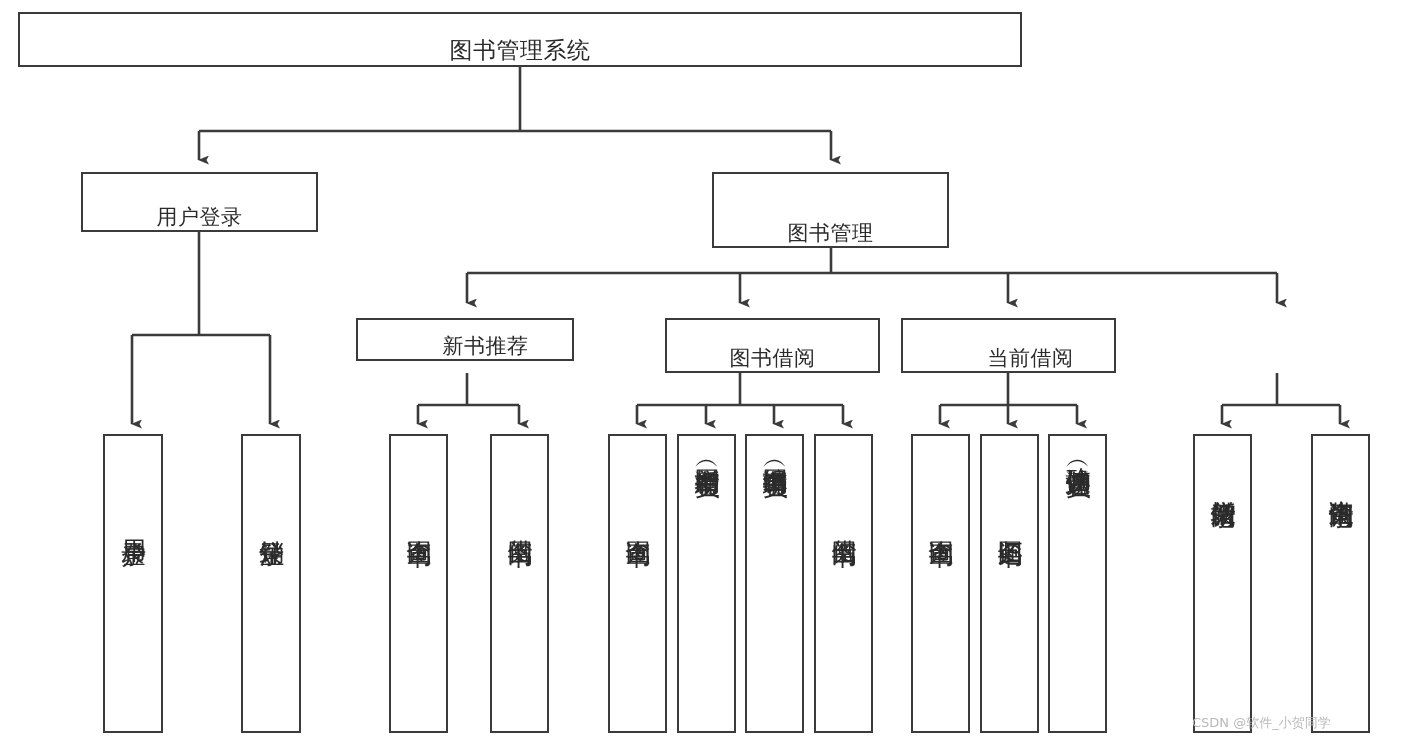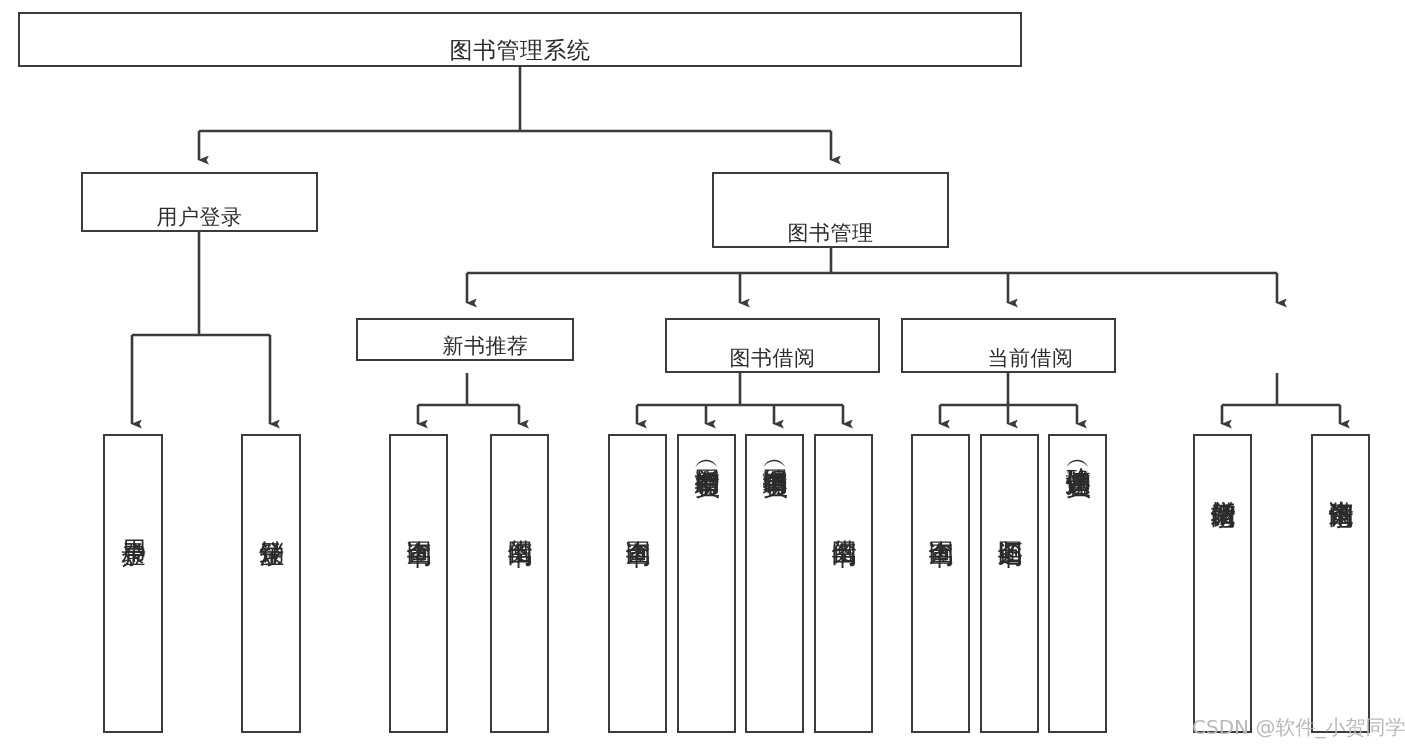--- a/index.html
+++ b/index.html
@@ -61,21 +61,21 @@
   .node.vert.top .label {
     padding-top: 8px;
   }
   #title-node .label {
     font-size: 23px;
   }
   .watermark {
     position: absolute;
     left: 1192px;
     top: 714px;
-    font-size: 20px;
+    font-size: 13px;
     color: #b9b9b9;
     white-space: nowrap;
     font-family: "DejaVu Sans", "Liberation Sans", sans-serif;
   }
 </style>
 </head>
 <body>
 
 <div id="canvas">
 

